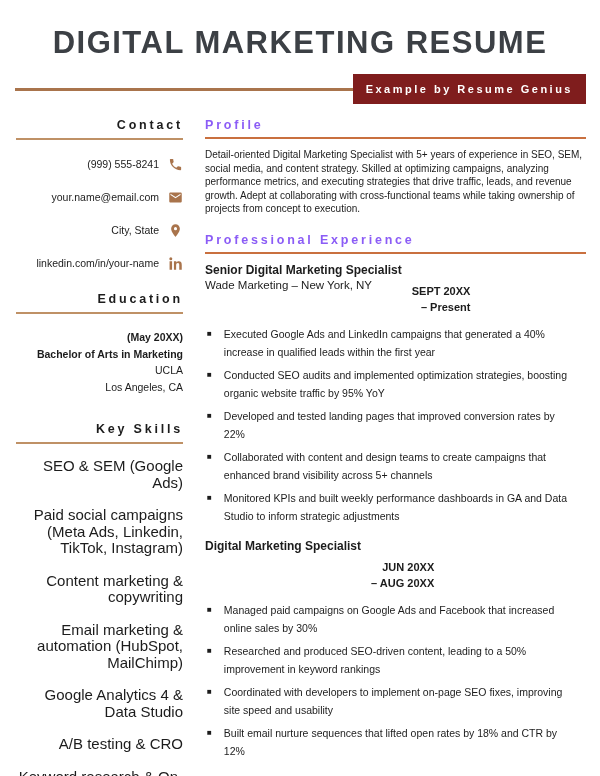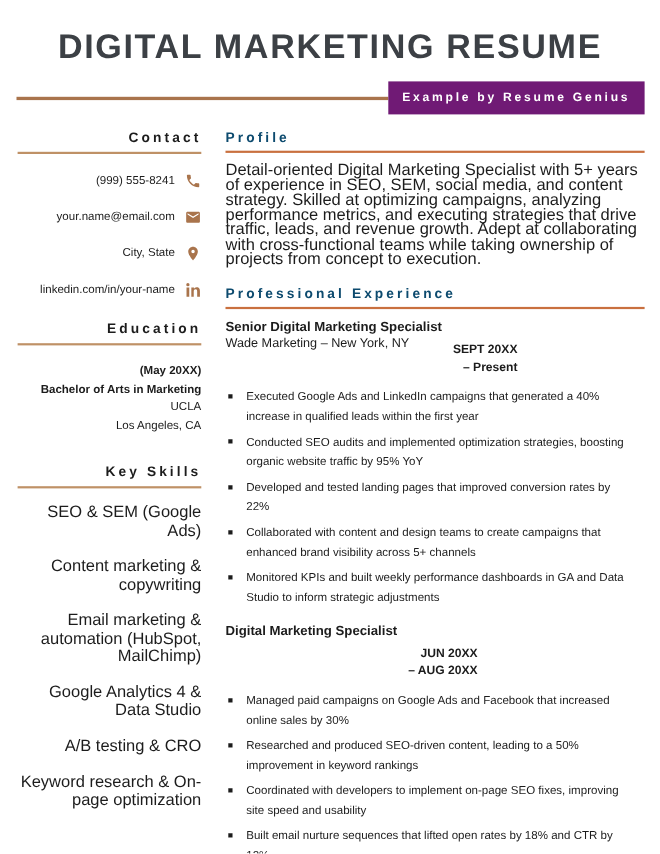--- a/index.html
+++ b/index.html
@@ -22,21 +22,21 @@
   }
   .divider-row {
     display:flex;
     align-items:center;
     margin:13px 14px 0 15px;
     height:30px;
   }
   .rule-long { flex:1; height:3px; background:#a9744c; }
   .badge {
     height:30px;
-    background:#701a75;
+    background:#7f1d1d;
     color:#ffffff;
     font-size:11px;
     font-weight:bold;
     letter-spacing:2.5px;
     display:flex;
     align-items:center;
     padding:0 13px;
     white-space:nowrap;
   }
 
@@ -73,25 +73,25 @@
   .section-gap-skill { margin-top:27px; }
 
   .skills-list { margin-top:14px; }
   .skill-item { font-size:15px; line-height:16.5px; margin-bottom:16px; }
 
   
   .main-heading {
     font-size:12.5px;
     font-weight:bold;
     letter-spacing:2.8px;
-    color:#0c4a6e;
+    color:#8b5cf6;
   }
   .orange-rule { height:2px; background:#c9703f; margin-top:5px; }
 
-  .profile-text { margin-top:9px; font-size:15px; line-height:13.5px; }
+  .profile-text { margin-top:9px; font-size:10px; line-height:13.5px; }
 
   .experience { margin-top:17px; }
   .job { margin-top:9px; }
   .job + .job { margin-top:14px; }
   .job-header { display:flex; justify-content:flex-start; align-items:flex-start; }
   .job-title   { font-weight:bold; font-size:12px; line-height:15.5px; }
   .job-company { font-size:11.5px; line-height:15.5px; }
   .job-dates {
     text-align:right;
     font-weight:bold;
@@ -183,20 +183,21 @@
           <div>UCLA</div>
           <div>Los Angeles, CA</div>
         </div>
       </section>
 
       <section class="section-gap-skill">
         <div class="side-heading">Key Skills</div>
         <div class="side-rule"></div>
         <div class="skills-list">
           <div class="skill-item">SEO &amp; SEM (Google Ads)</div>
+          <div class="skill-item">Paid social campaigns (Meta Ads, Linkedin, TikTok, Instagram)</div>
           <div class="skill-item">Content marketing &amp; copywriting</div>
           <div class="skill-item">Email marketing &amp; automation (HubSpot, MailChimp)</div>
           <div class="skill-item">Google Analytics 4 &amp; Data Studio</div>
           <div class="skill-item">A/B testing &amp; CRO</div>
           <div class="skill-item">Keyword research &amp; On-page optimization</div>
         </div>
       </section>
 
     </aside>
 

